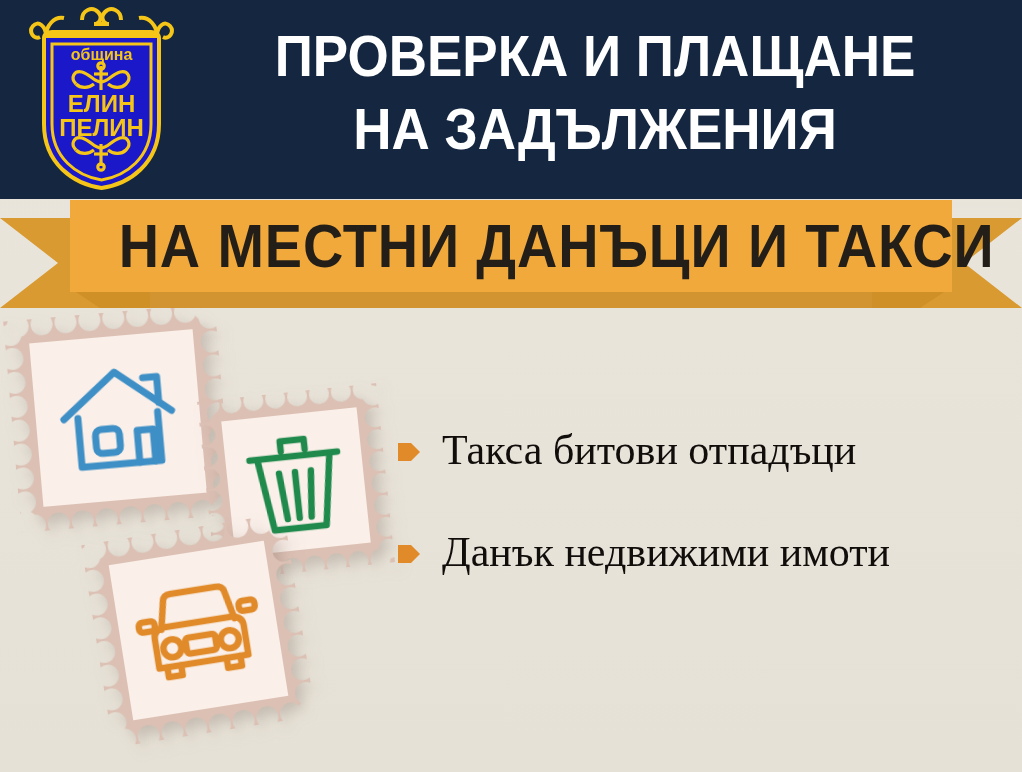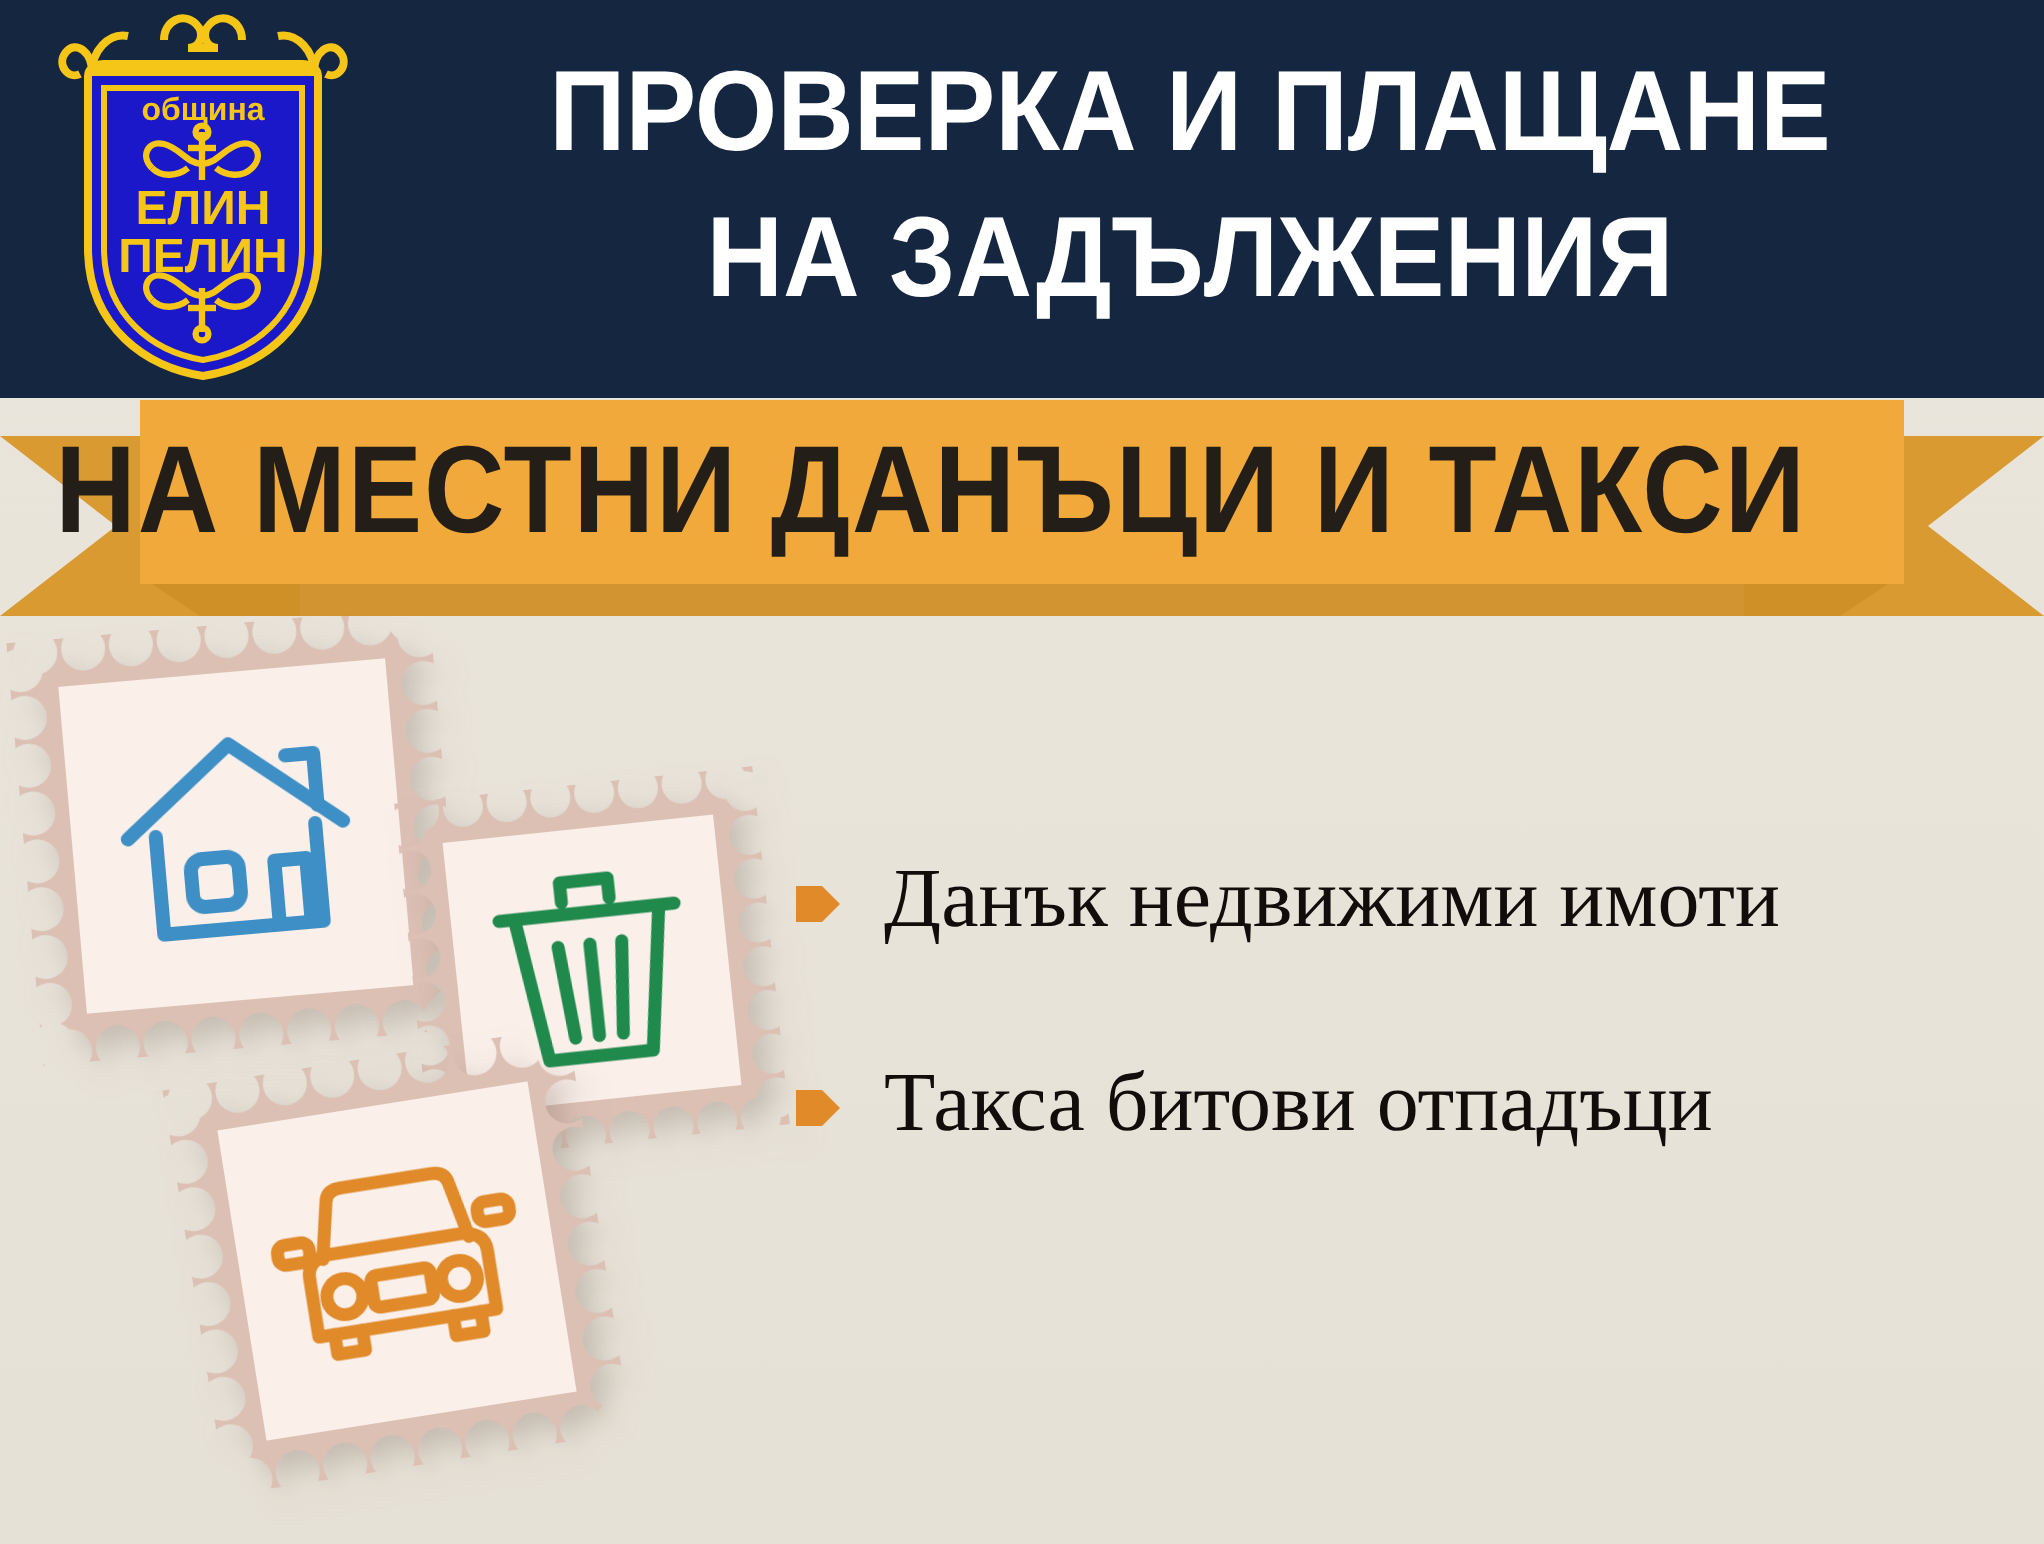--- a/index.html
+++ b/index.html
@@ -63,21 +63,21 @@
   }
   .ribbon-shadow {
     position:absolute; left:70px; top:92px; width:880px; height:20px;
     background:#d08f28;
     clip-path:polygon(0 0, 880px 0, 850px 20px, 30px 20px);
     opacity:.95;
   }
   .ribbon-main {
     position:absolute; left:70px; top:4px; width:882px; height:92px;
     background:#f2a93b;
-    display:flex; align-items:center; justify-content:flex-end;
+    display:flex; align-items:center; justify-content:flex-start;
   }
   .ribbon-text {
     color:#231f18;
     font-family:"Liberation Sans", sans-serif;
     font-weight:bold;
     font-size:62px;
     line-height:62px;
     letter-spacing:1px;
     transform:scaleX(0.90);
     white-space:nowrap;
@@ -350,27 +350,27 @@
   </div>
 
   <div class="list">
 
     <div class="list-item">
       <span class="bullet">
         <svg width="22" height="24" viewBox="0 0 22 24" xmlns="http://www.w3.org/2000/svg">
           <path d="M0 3 L13 3 L22 12 L13 21 L0 21 Z" fill="#e08a2a"></path>
         </svg>
       </span>
-      <span class="list-label">Данък недвижими имоти</span>
+      <span class="list-label">Такса битови отпадъци</span>
     </div>
 
     <div class="list-item">
       <span class="bullet">
         <svg width="22" height="24" viewBox="0 0 22 24" xmlns="http://www.w3.org/2000/svg">
           <path d="M0 3 L13 3 L22 12 L13 21 L0 21 Z" fill="#e08a2a"></path>
         </svg>
       </span>
-      <span class="list-label">Такса битови отпадъци</span>
+      <span class="list-label">Данък недвижими имоти</span>
     </div>
 
   </div>
 
 </div>
 
 </body></html>

